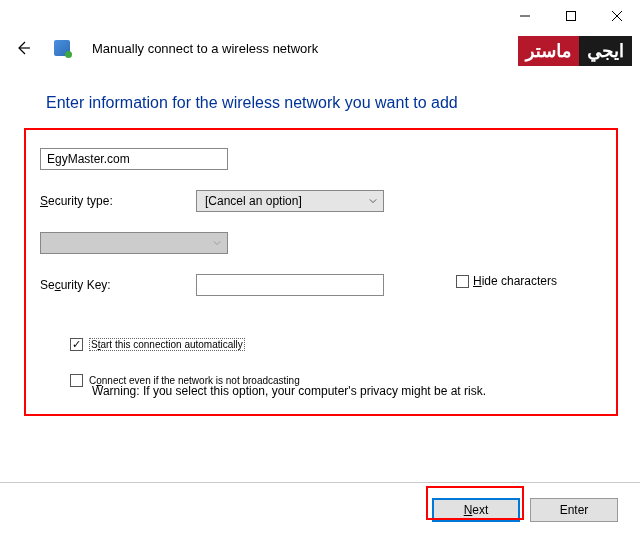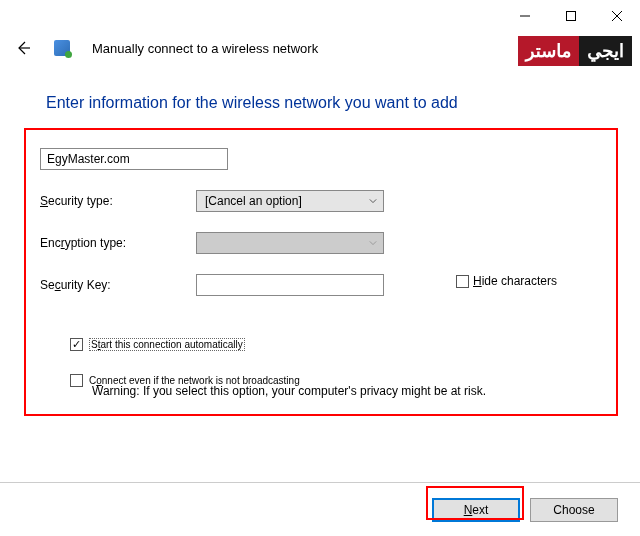--- a/index.html
+++ b/index.html
@@ -266,21 +266,20 @@
   <span class="form-label"><span class="underline">S</span>ecurity type:</span>
   <div class="dropdown">
     <span>[Cancel an option]</span>
     <svg class="dropdown-chevron" viewBox="0 0 10 10">
         <path d="M1 3 L5 7 L9 3" fill="none" stroke="#555" stroke-width="1.2"></path>
       </svg>
   </div>
 </div>
 
 <div class="form-row" style="top:232px">
-  <span class="form-label">Enc<span class="underline">r</span>yption type:</span>
   <div class="dropdown disabled">
     <span></span>
     <svg class="dropdown-chevron" viewBox="0 0 10 10">
         <path d="M1 3 L5 7 L9 3" fill="none" stroke="#999" stroke-width="1.2"></path>
       </svg>
   </div>
 </div>
 
 <div class="form-row" style="top:274px">
   <span class="form-label">Se<span class="underline">c</span>urity Key:</span>
@@ -299,16 +298,16 @@
 
 <div class="checkbox-row" style="top:356px">
   <div class="checkbox"></div>
   <span>C<span class="underline">o</span>nnect even if the network is not broadcasting</span>
 </div>
 
 <div class="warning">Warning: If you select this option, your computer's privacy might be at risk.</div>
 
 <div class="button-bar">
   <div class="btn primary"><span class="underline">N</span>ext</div>
-  <div class="btn">Choose</div>
+  <div class="btn">Enter</div>
 </div>
 
 <div class="red-focus" style="left:426px; top:486px; width:98px; height:34px;"></div>
 
 </body></html>

